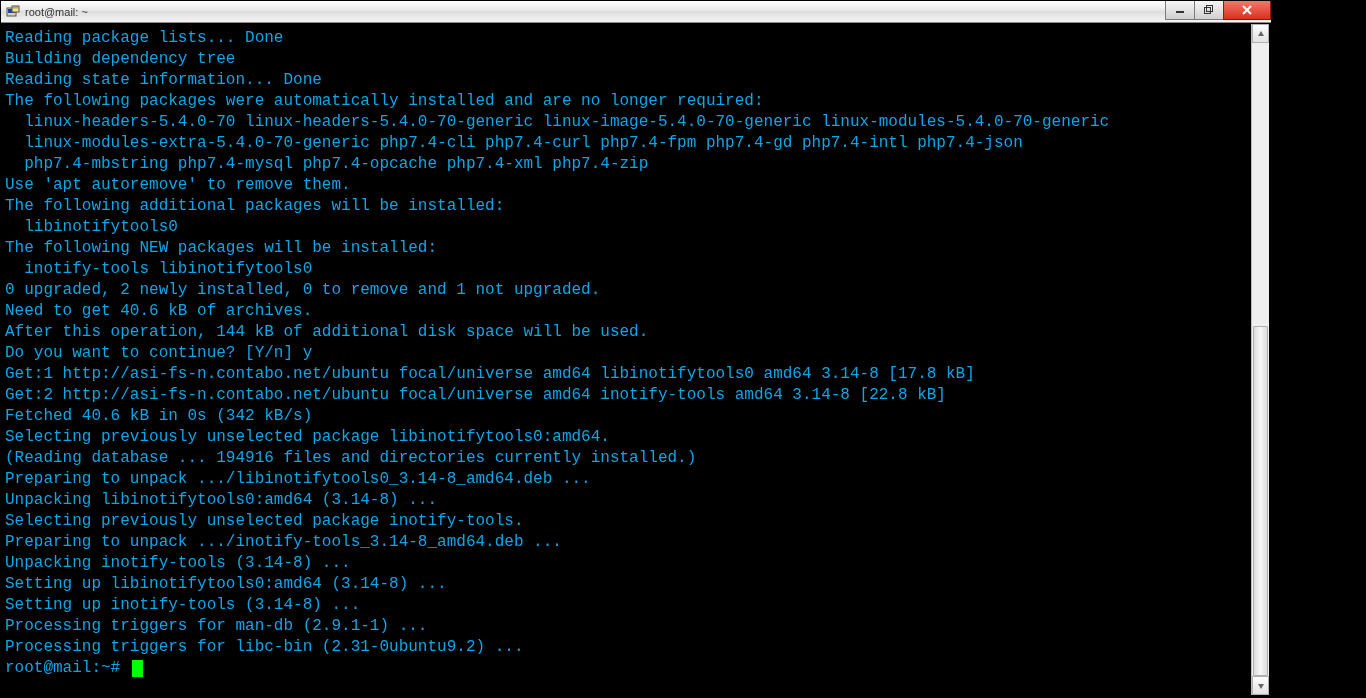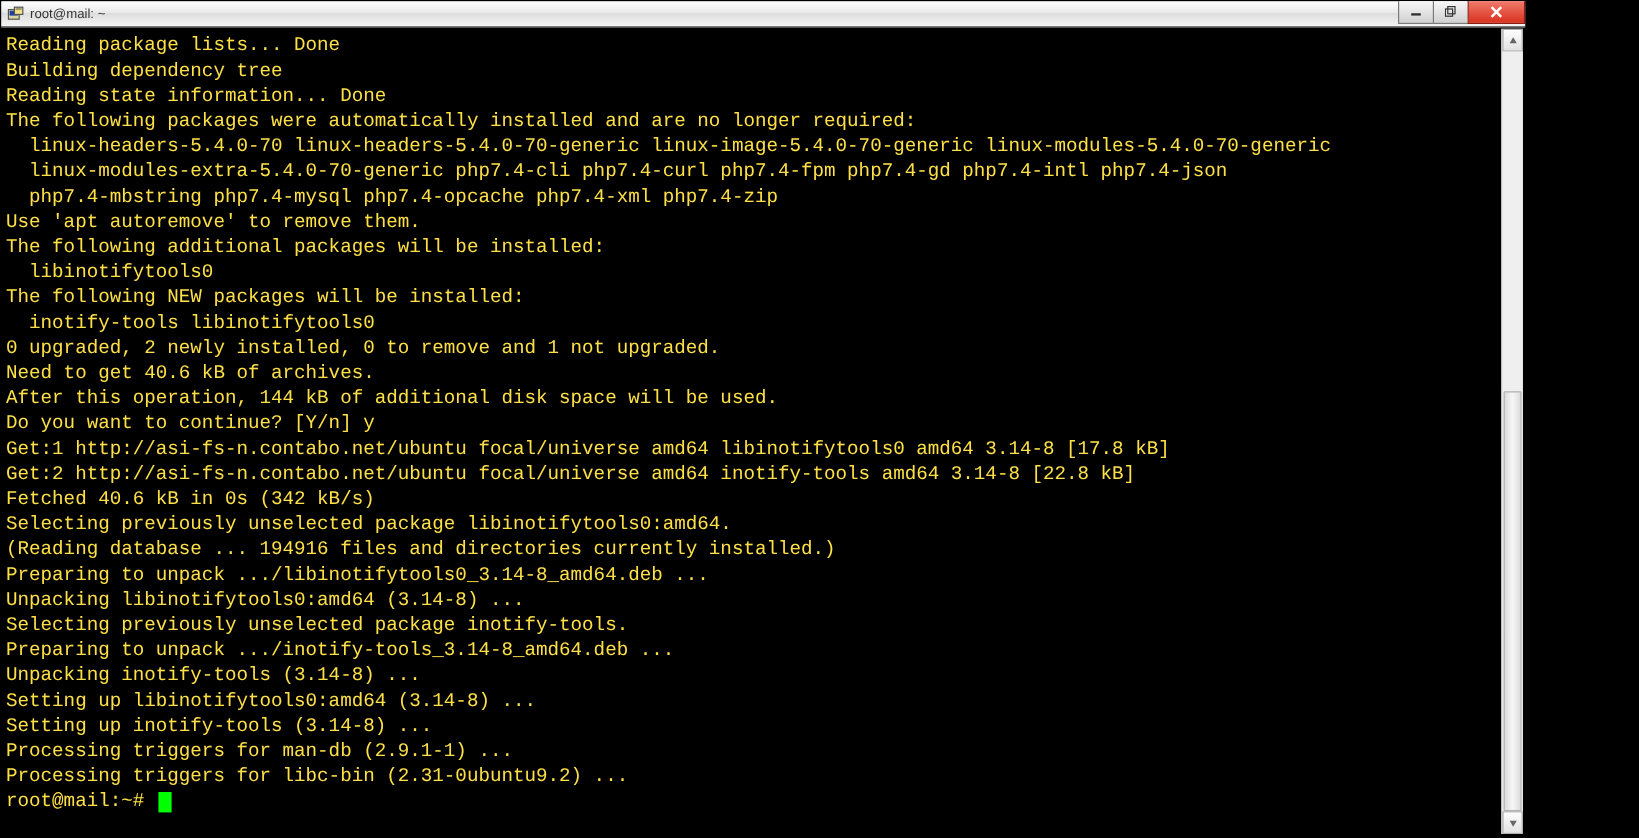--- a/index.html
+++ b/index.html
@@ -13,21 +13,21 @@
   .win-btns{display:flex;height:100%;}
   .win-btn{border:1px solid #7a7a7a;border-top:none;border-right:none;margin:0;background:linear-gradient(to bottom,#f7f7f7,#d0d0d0);
            display:flex;align-items:center;justify-content:center;font-size:10px;line-height:1;color:#222;}
   .win-btn.min{width:28px;height:18px;}
   .win-btn.max{width:28px;height:18px;}
   .win-btn.close{width:46px;height:18px;background:linear-gradient(to bottom,#f07a6c,#d9311e);color:#fff;border:1px solid #8b1d10;border-top:none;border-right:1px solid #8b1d10;}
   .win-btns .win-btn:first-child{border-left:1px solid #7a7a7a;}
   .win-btns svg{display:block;}
   
   .term-wrap{position:absolute;left:2px;right:2px;top:23px;bottom:2px;display:flex;background:#000;}
-  .term{flex:1;background:#000;color:#fde047;padding:4px 2px 2px 2px;
+  .term{flex:1;background:#000;color:#0ea5e9;padding:4px 2px 2px 2px;
         font-family:"Courier New",Courier,monospace;font-size:16px;line-height:21px;
         white-space:pre;overflow:hidden;}
   .term .line{white-space:pre;}
   .cursor{display:inline-block;width:11px;height:17px;background:#00ff00;vertical-align:text-bottom;margin-left:2px;}
   
   .vscroll{width:17px;background:#f0f0f0;display:flex;flex-direction:column;border-left:1px solid #bdbdbd;}
   .sb-btn{height:17px;background:linear-gradient(to bottom,#fdfdfd,#e2e2e2);border:1px solid #b0b0b0;display:flex;align-items:center;justify-content:center;font-size:8px;color:#555;}
   .sb-track{flex:1;background:#efefef;position:relative;}
   .sb-thumb{position:absolute;left:1px;right:1px;bottom:0;height:55%;background:linear-gradient(to right,#dcdcdc,#f7f7f7,#dcdcdc);border:1px solid #b0b0b0;border-radius:1px;}
 </style>

